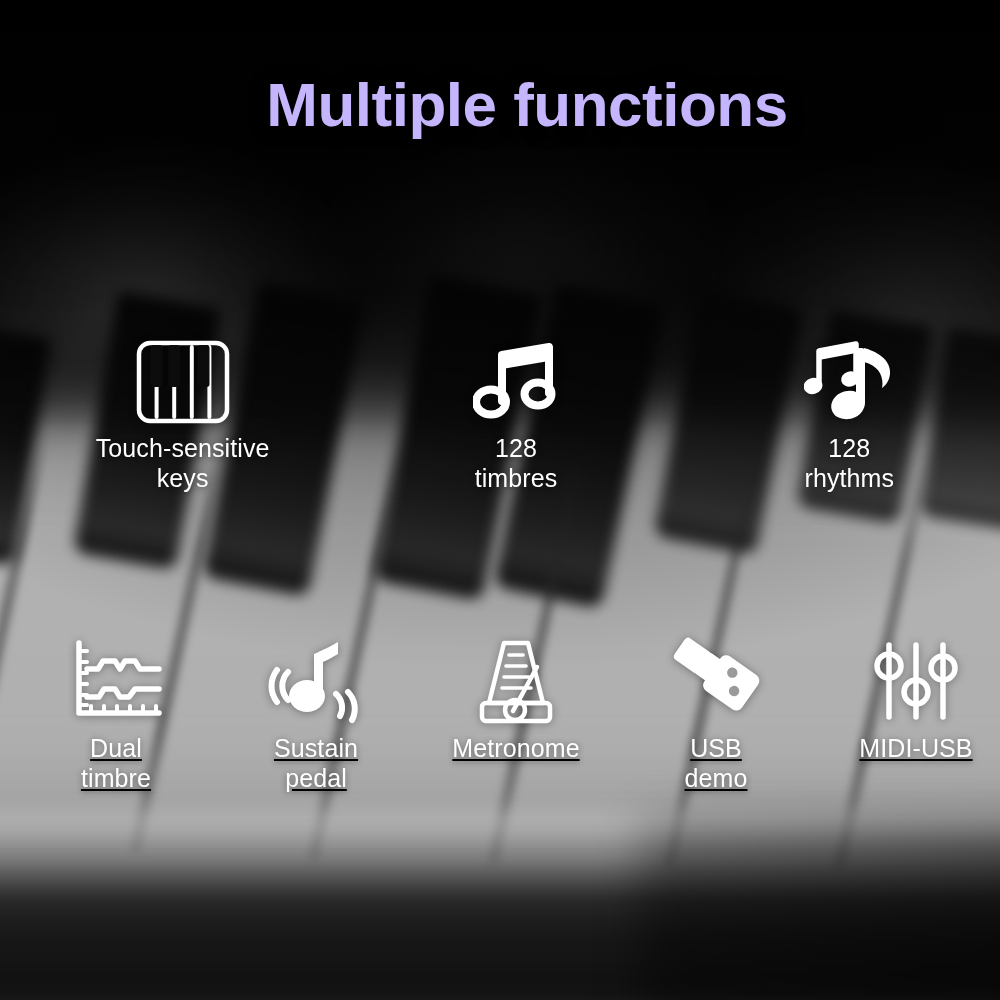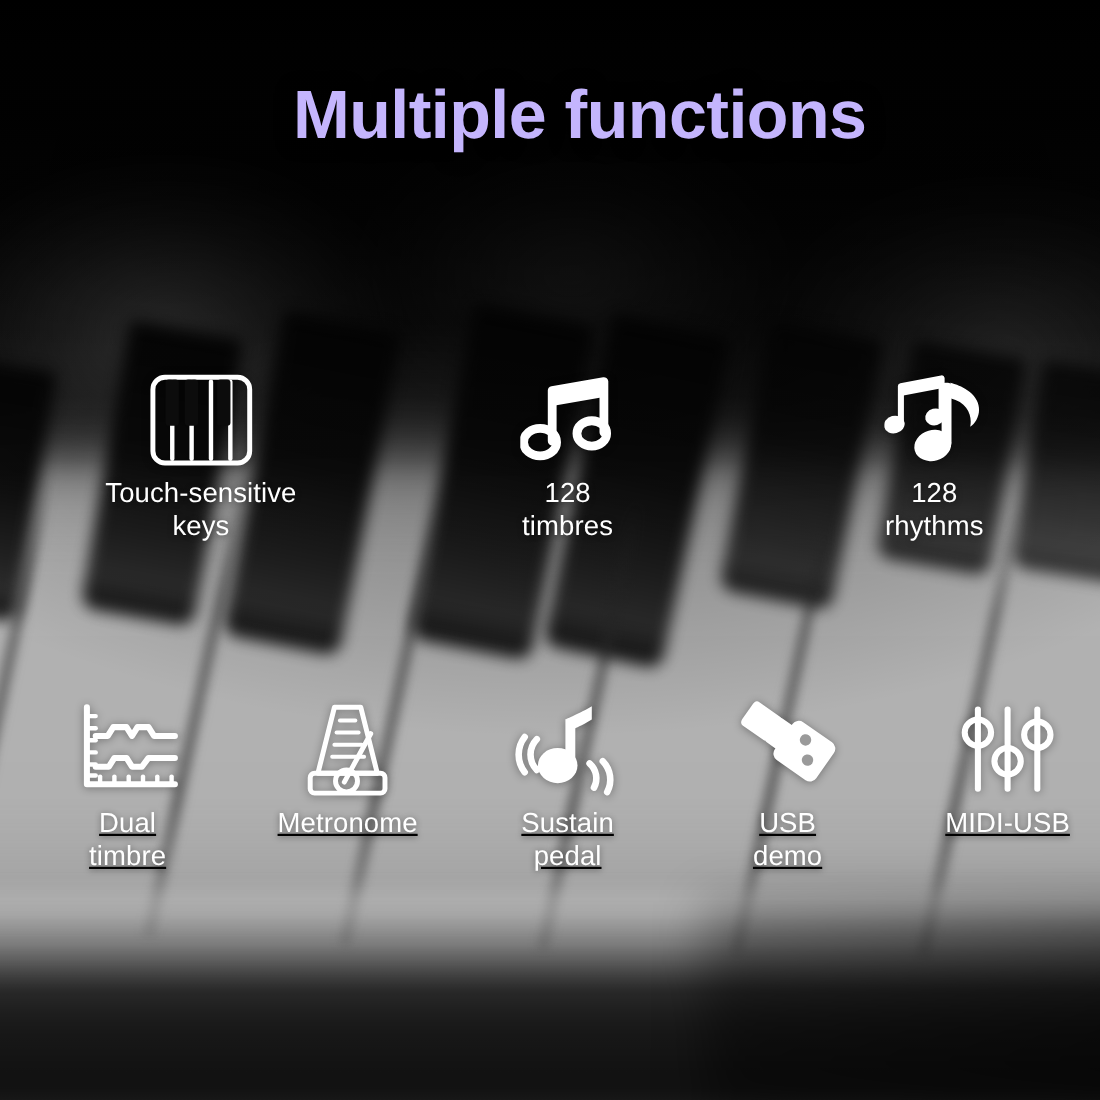--- a/index.html
+++ b/index.html
@@ -277,20 +277,44 @@
 
             <path d="M20 58 H32 L37 50 H48 L53 58 H62 L68 50 H92" fill="none" stroke="#fff" stroke-width="5.5" stroke-linejoin="round" stroke-linecap="round"></path>
           </svg>
         </div>
         <div class="label">Dual
 timbre</div>
       </div>
 
       <div class="cell">
         <div class="icon-wrap">
+          <svg width="100" height="88" viewBox="0 0 100 88">
+
+            <g fill="#fff">
+              <path d="M48 56 V16 C48 16 62 10 72 4 V16 C62 22 57 24 57 24 V56 Z"></path>
+              <ellipse cx="41" cy="58" rx="18" ry="16"></ellipse>
+            </g>
+
+            <g fill="none" stroke="#fff" stroke-width="6" stroke-linecap="round">
+              <path d="M22 34 A20 20 0 0 0 22 62"></path>
+              <path d="M11 32 A26 26 0 0 0 11 64"></path>
+            </g>
+
+            <g fill="none" stroke="#fff" stroke-width="6" stroke-linecap="round">
+              <path d="M70 56 A18 18 0 0 1 74 78"></path>
+              <path d="M82 54 A24 24 0 0 1 86 82"></path>
+            </g>
+          </svg>
+        </div>
+        <div class="label">Sustain
+pedal</div>
+      </div>
+
+      <div class="cell">
+        <div class="icon-wrap">
           <svg width="86" height="90" viewBox="0 0 86 90">
 
             <path d="M31 6 H55 L70 66 H16 Z" fill="none" stroke="#fff" stroke-width="4.5" stroke-linejoin="round"></path>
 
             <rect x="9" y="66" width="68" height="18" rx="4" fill="none" stroke="#fff" stroke-width="4.5"></rect>
 
             <g stroke="#fff" stroke-width="3.6" stroke-linecap="round">
               <line x1="36" y1="18" x2="50" y2="18"></line>
               <line x1="33" y1="29" x2="53" y2="29"></line>
               <line x1="31" y1="40" x2="56" y2="40"></line>
@@ -300,44 +324,20 @@
             <line x1="64" y1="30" x2="40" y2="74" stroke="#fff" stroke-width="4.5" stroke-linecap="round"></line>
 
             <circle cx="42" cy="73" r="10" fill="none" stroke="#fff" stroke-width="4.5"></circle>
           </svg>
         </div>
         <div class="label">Metronome</div>
       </div>
 
       <div class="cell">
         <div class="icon-wrap">
-          <svg width="100" height="88" viewBox="0 0 100 88">
-
-            <g fill="#fff">
-              <path d="M48 56 V16 C48 16 62 10 72 4 V16 C62 22 57 24 57 24 V56 Z"></path>
-              <ellipse cx="41" cy="58" rx="18" ry="16"></ellipse>
-            </g>
-
-            <g fill="none" stroke="#fff" stroke-width="6" stroke-linecap="round">
-              <path d="M22 34 A20 20 0 0 0 22 62"></path>
-              <path d="M11 32 A26 26 0 0 0 11 64"></path>
-            </g>
-
-            <g fill="none" stroke="#fff" stroke-width="6" stroke-linecap="round">
-              <path d="M70 56 A18 18 0 0 1 74 78"></path>
-              <path d="M82 54 A24 24 0 0 1 86 82"></path>
-            </g>
-          </svg>
-        </div>
-        <div class="label">Sustain
-pedal</div>
-      </div>
-
-      <div class="cell">
-        <div class="icon-wrap">
           <svg width="100" height="90" viewBox="0 0 100 90">
             <g transform="rotate(35 50 45)">
 
               <rect x="40" y="16" width="46" height="42" rx="7" fill="#fff"></rect>
 
               <rect x="26" y="24" width="18" height="26" rx="4" fill="#fff"></rect>
 
               <path d="M4 24 H28 V50 H4 C1 50 0 48 0 44 V30 C0 26 1 24 4 24 Z" fill="#fff"></path>
 
               <circle cx="58" cy="28" r="5.2" fill="#9a9a9a"></circle>

